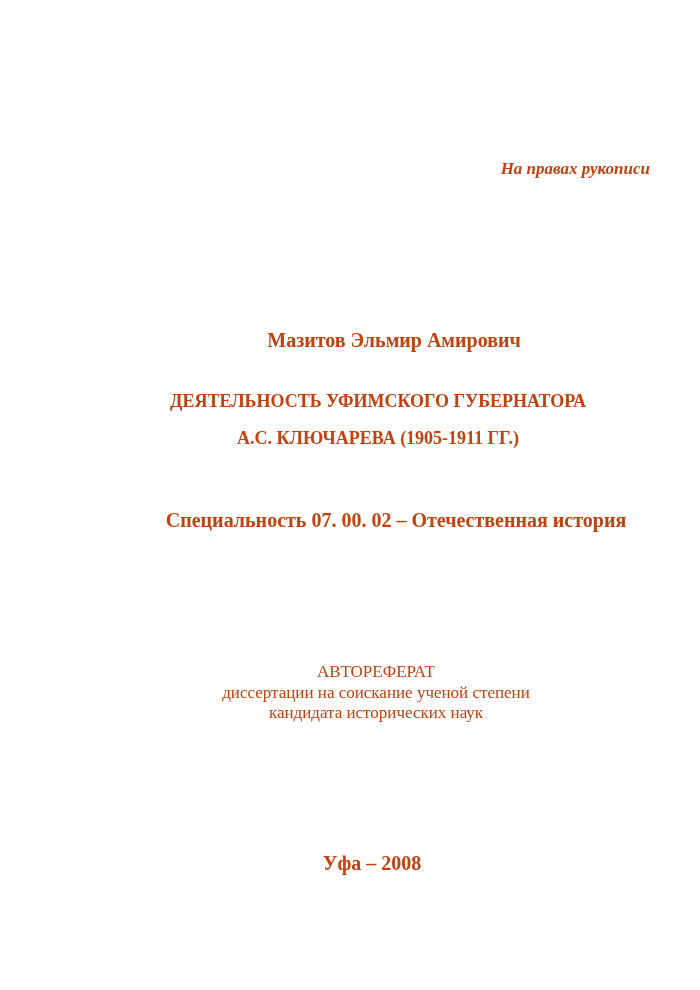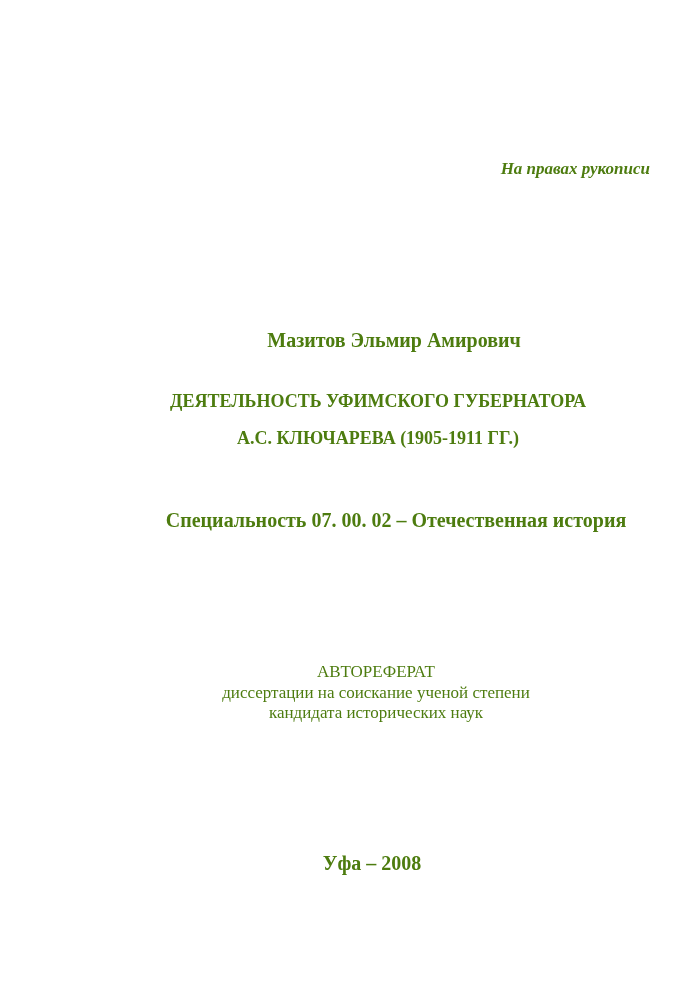--- a/index.html
+++ b/index.html
@@ -9,21 +9,21 @@
     background: #ffffff;
   }
   .page {
     position: relative;
     width: 700px;
     height: 990px;
     margin: 0 auto;
     background: #ffffff;
     overflow: hidden;
     font-family: "Liberation Serif", "DejaVu Serif", serif;
-    color: #4d7c0f;
+    color: #c2410c;
   }
   .line {
     position: absolute;
     left: 0;
     width: 700px;
     text-align: center;
     line-height: 1.15;
     white-space: nowrap;
   }
   .annotation {

